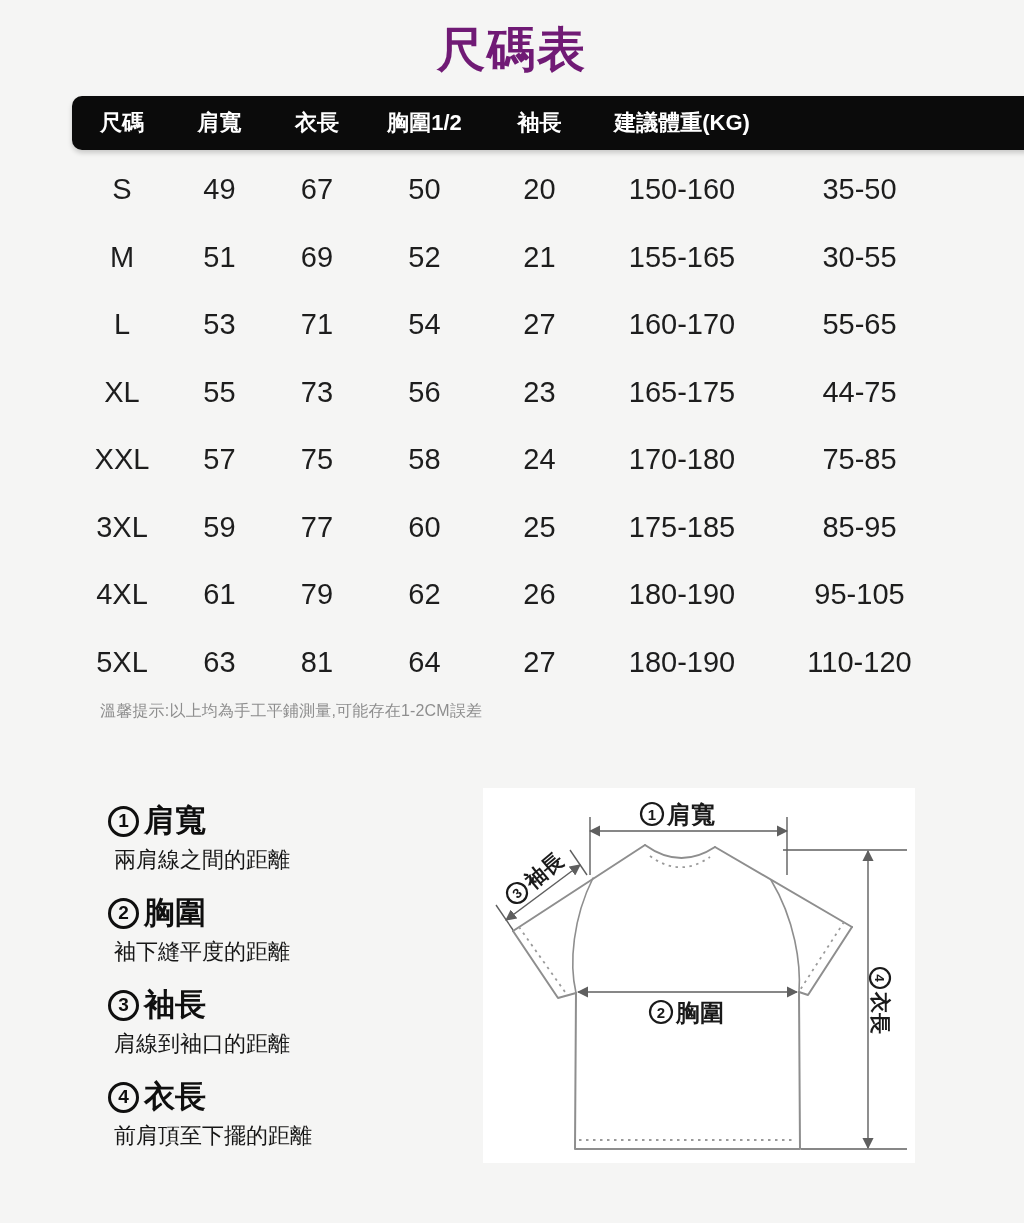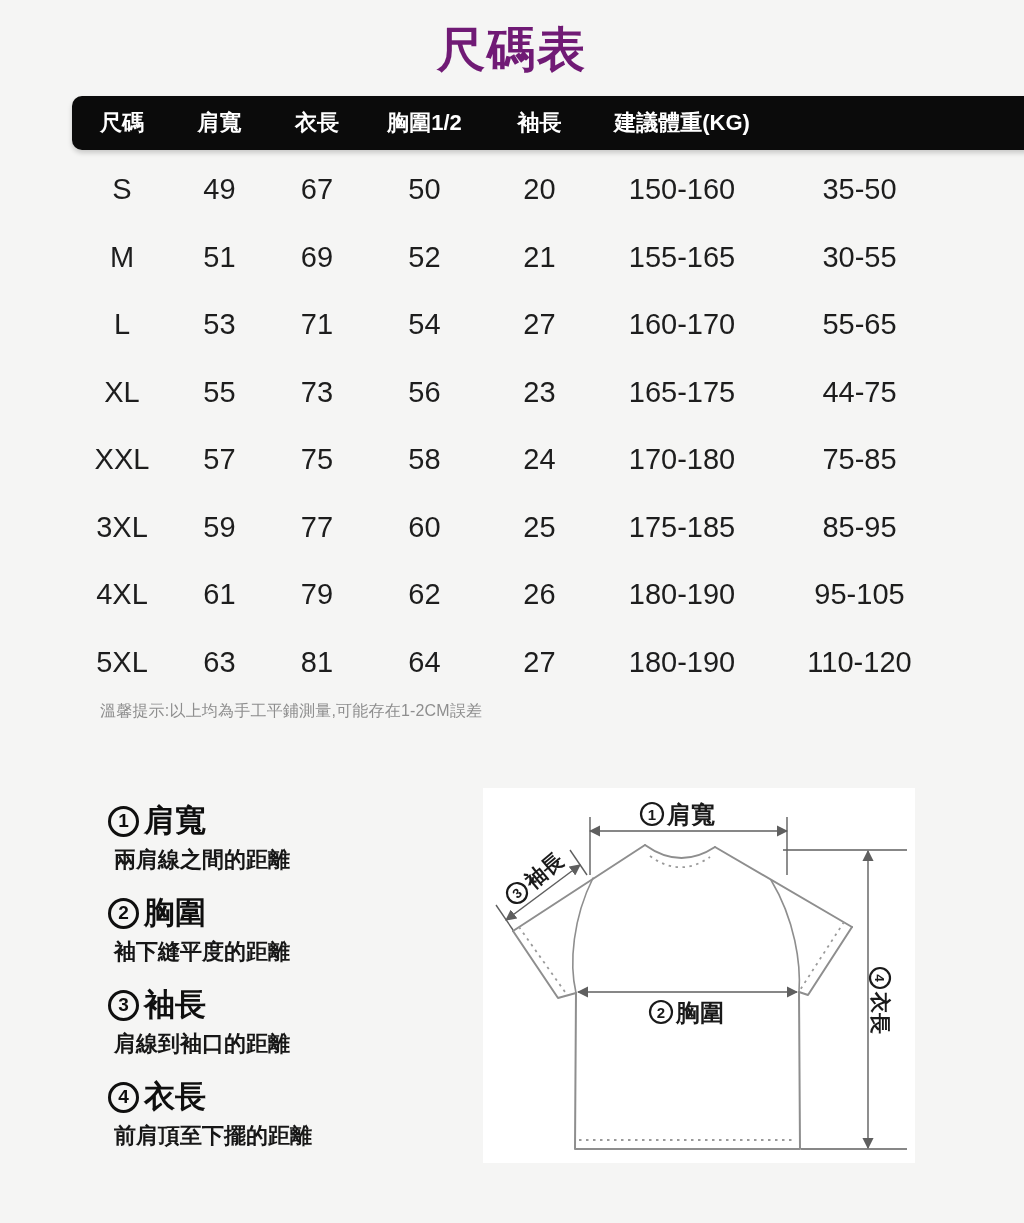--- a/index.html
+++ b/index.html
@@ -35,21 +35,21 @@
     font-size:16px;font-weight:400;color:#8e8e8e;letter-spacing:0.2px;
   }
   .legend{position:absolute;left:108px;top:801px;width:370px;}
   .l-item{margin-bottom:18px;}
   .l-title{display:flex;align-items:center;gap:5px;font-size:31px;font-weight:800;color:#0f0f0f;line-height:40px;}
   .l-num{
     box-sizing:border-box;width:31px;height:31px;border:3px solid #0f0f0f;border-radius:50%;
     display:flex;align-items:center;justify-content:center;
     font-size:19px;font-weight:800;flex:0 0 31px;
   }
-  .l-desc{margin:4px 0 0 6px;font-size:22px;font-weight:700;color:#171717;line-height:30px;}
+  .l-desc{margin:4px 0 0 6px;font-size:22px;font-weight:400;color:#171717;line-height:30px;}
   .panel{position:absolute;left:483px;top:788px;width:432px;height:375px;background:#ffffff;}
   svg text{font-family:"Liberation Sans","DejaVu Sans",sans-serif;}
 </style>
 </head>
 <body>
 
 <div id="canvas">
 
   <div class="title">尺碼表</div>
 

